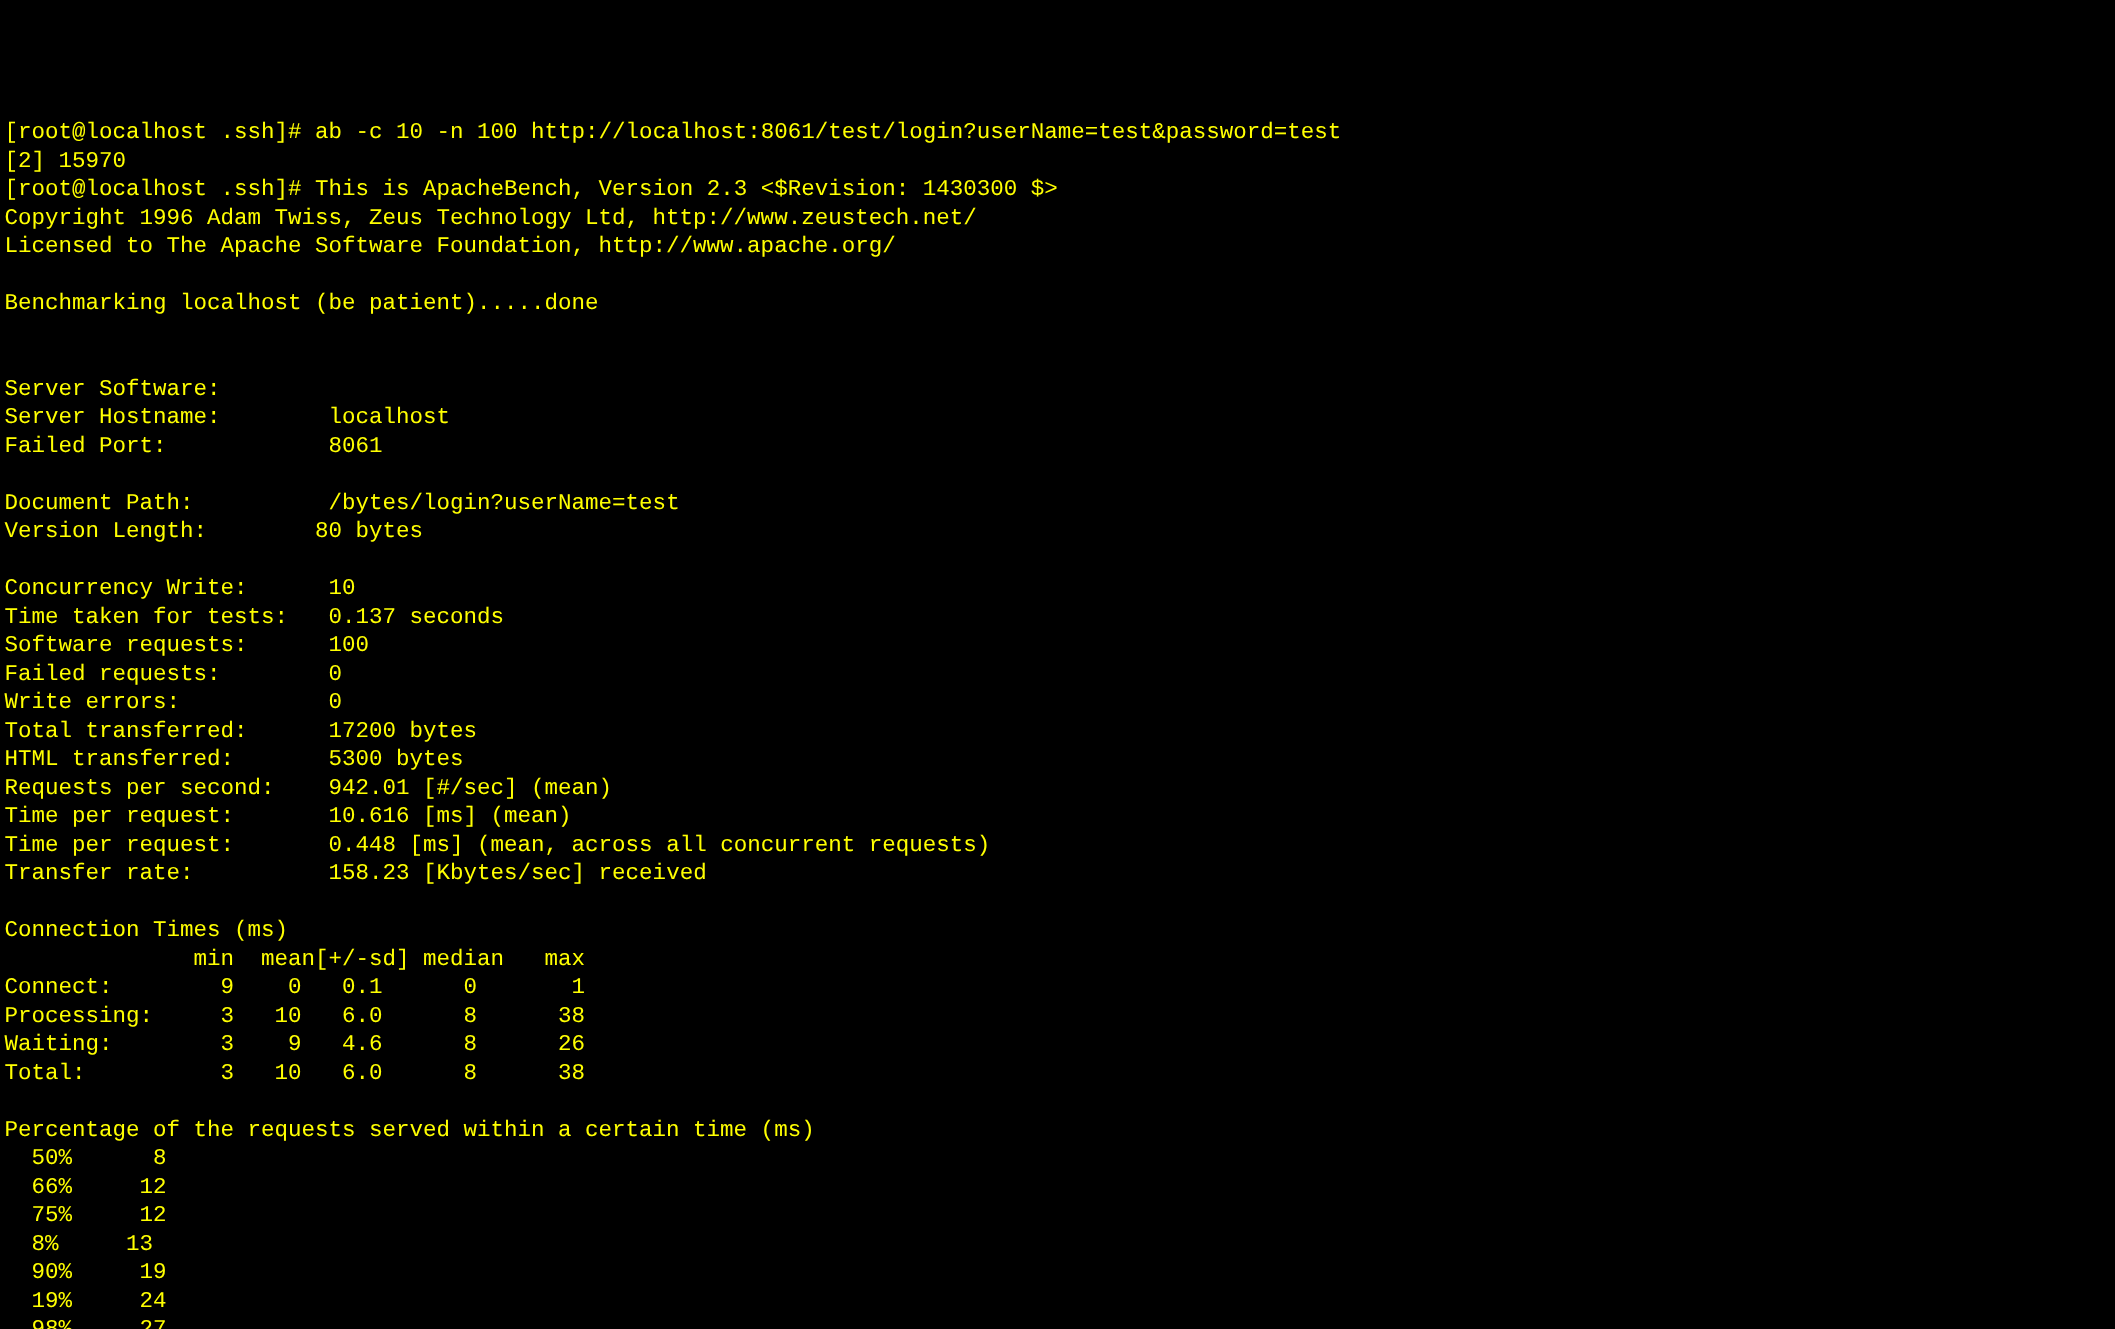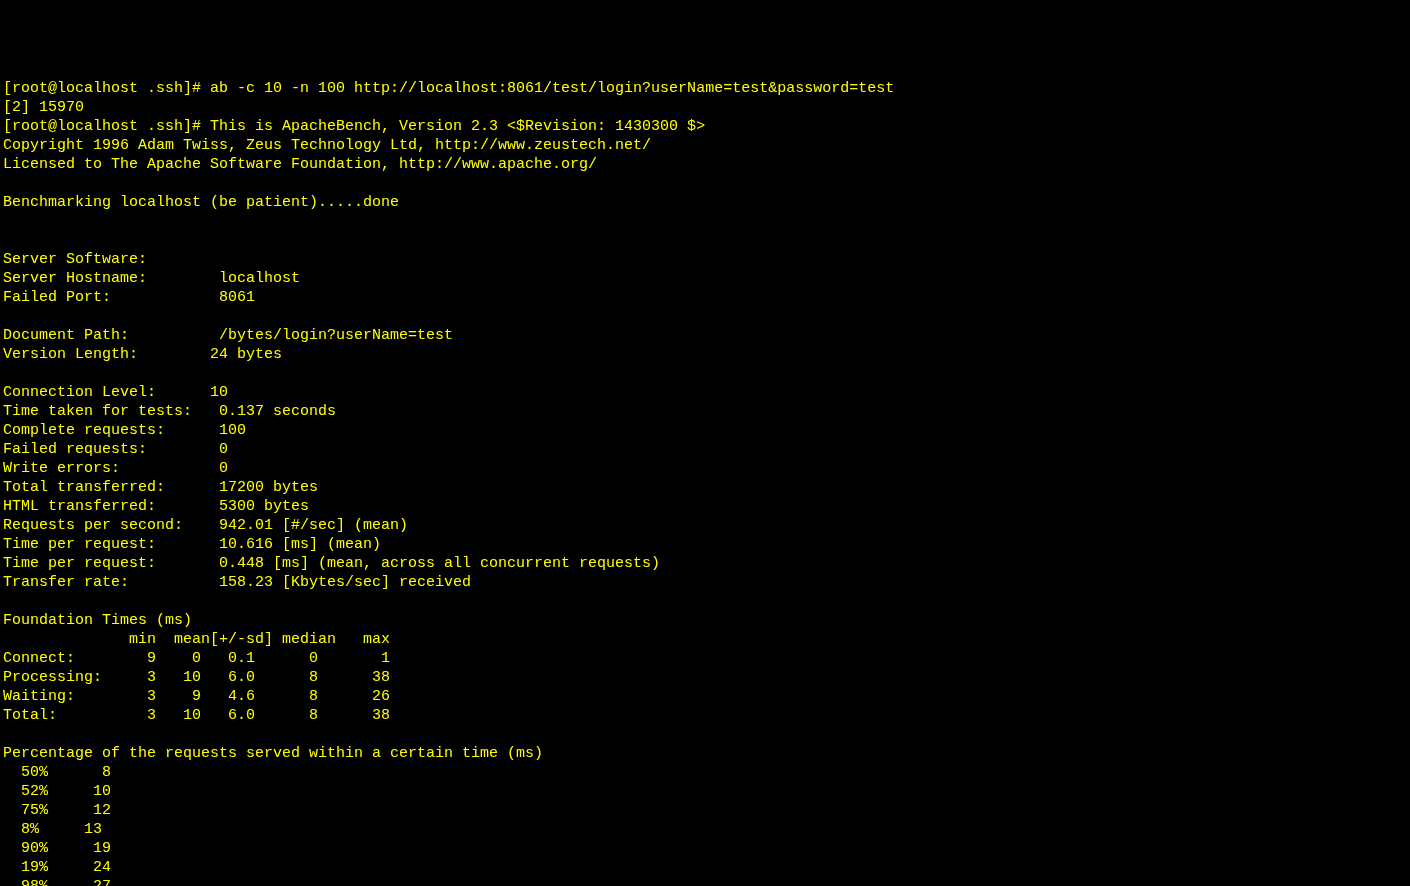--- a/index.html
+++ b/index.html
@@ -35,44 +35,44 @@
 <span>Licensed to The Apache Software Foundation, http://www.apache.org/</span>
 
 <span>Benchmarking localhost (be patient).....done</span>
 
 
 <span>Server Software:</span>        <span></span>
 <span>Server Hostname:</span>        <span>localhost</span>
 <span>Failed Port:</span>            <span>8061</span>
 
 <span>Document Path:</span>          <span>/bytes/login?userName=test</span>
-<span>Version Length:</span>        <span>24 bytes</span>
+<span>Version Length:</span>        <span>80 bytes</span>
 
-<span>Connection Level:</span>      <span>10</span>
+<span>Concurrency Write:</span>      <span>10</span>
 <span>Time taken for tests:</span>   <span>0.137 seconds</span>
-<span>Complete requests:</span>      <span>100</span>
+<span>Software requests:</span>      <span>100</span>
 <span>Failed requests:</span>        <span>0</span>
 <span>Write errors:</span>           <span>0</span>
 <span>Total transferred:</span>      <span>17200 bytes</span>
 <span>HTML transferred:</span>       <span>5300 bytes</span>
 <span>Requests per second:</span>    <span>942.01 [#/sec] (mean)</span>
 <span>Time per request:</span>       <span>10.616 [ms] (mean)</span>
 <span>Time per request:</span>       <span>0.448 [ms] (mean, across all concurrent requests)</span>
 <span>Transfer rate:</span>          <span>158.23 [Kbytes/sec] received</span>
 
-<span>Foundation Times (ms)</span>
+<span>Connection Times (ms)</span>
 <span>              min  mean[+/-sd] median   max</span>
 <span>Connect:        9    0   0.1      0       1</span>
 <span>Processing:     3   10   6.0      8      38</span>
 <span>Waiting:        3    9   4.6      8      26</span>
 <span>Total:          3   10   6.0      8      38</span>
 
 <span>Percentage of the requests served within a certain time (ms)</span>
 <span>  50%      8</span>
-<span>  52%     10</span>
+<span>  66%     12</span>
 <span>  75%     12</span>
 <span>  8%     13</span>
 <span>  90%     19</span>
 <span>  19%     24</span>
 <span>  98%     27</span>
 
 
 </div>
 
 

